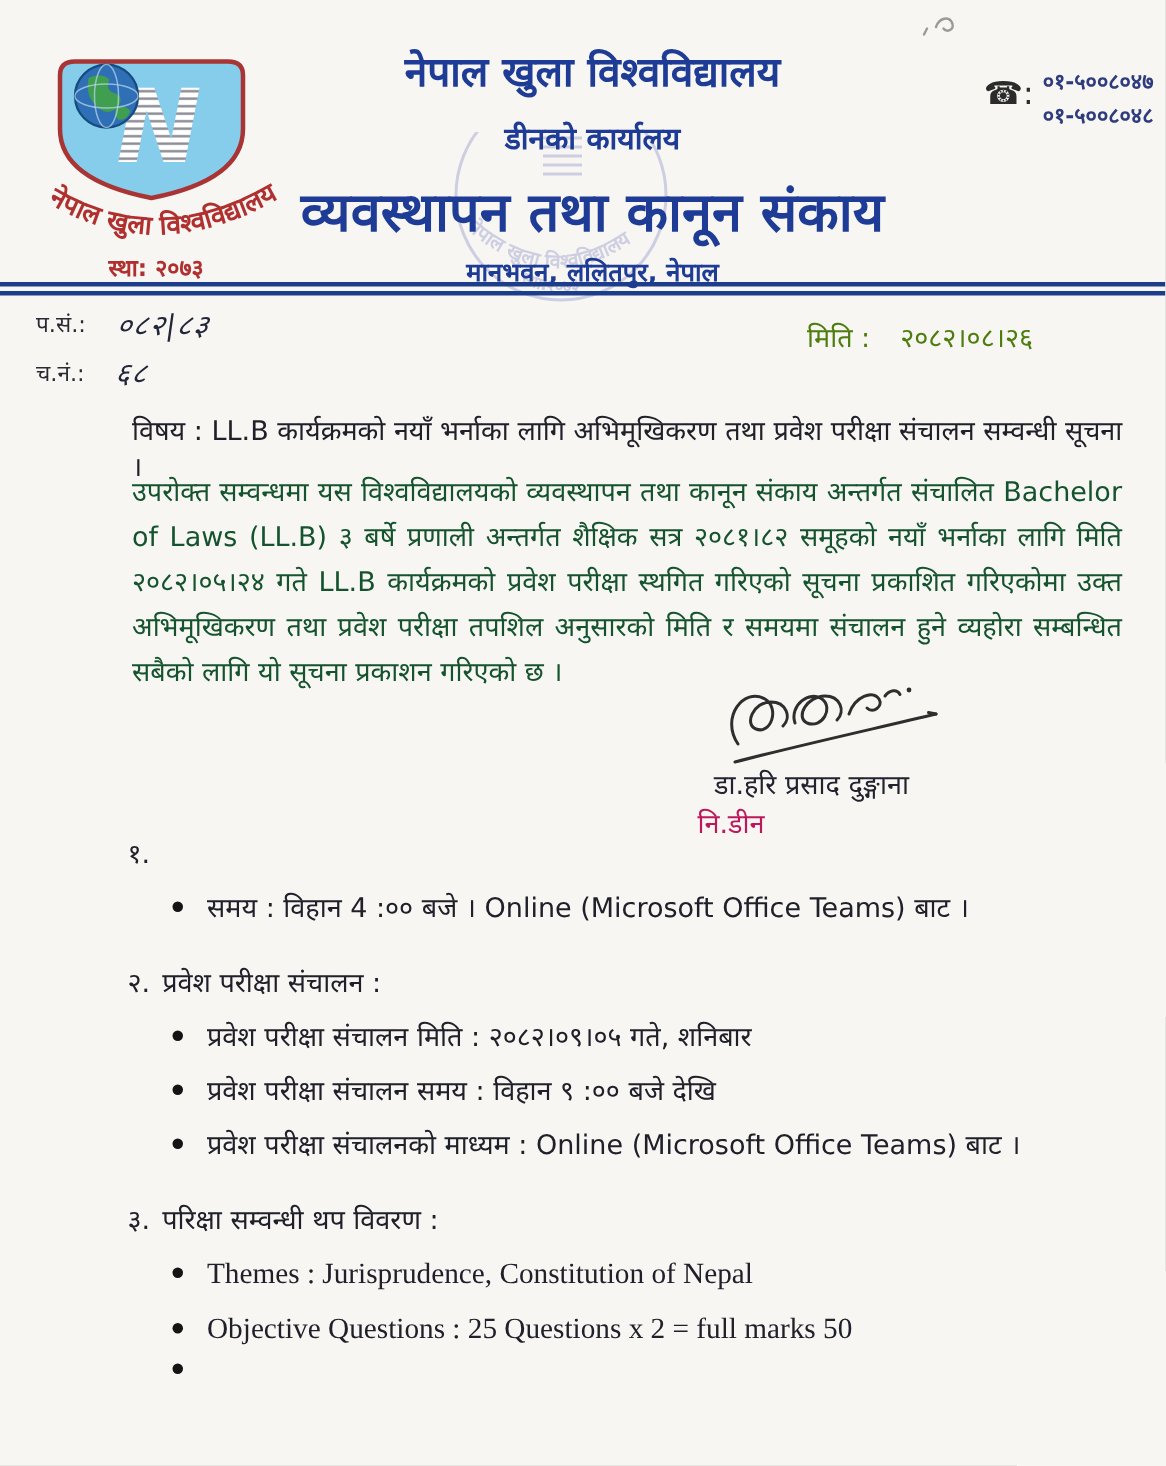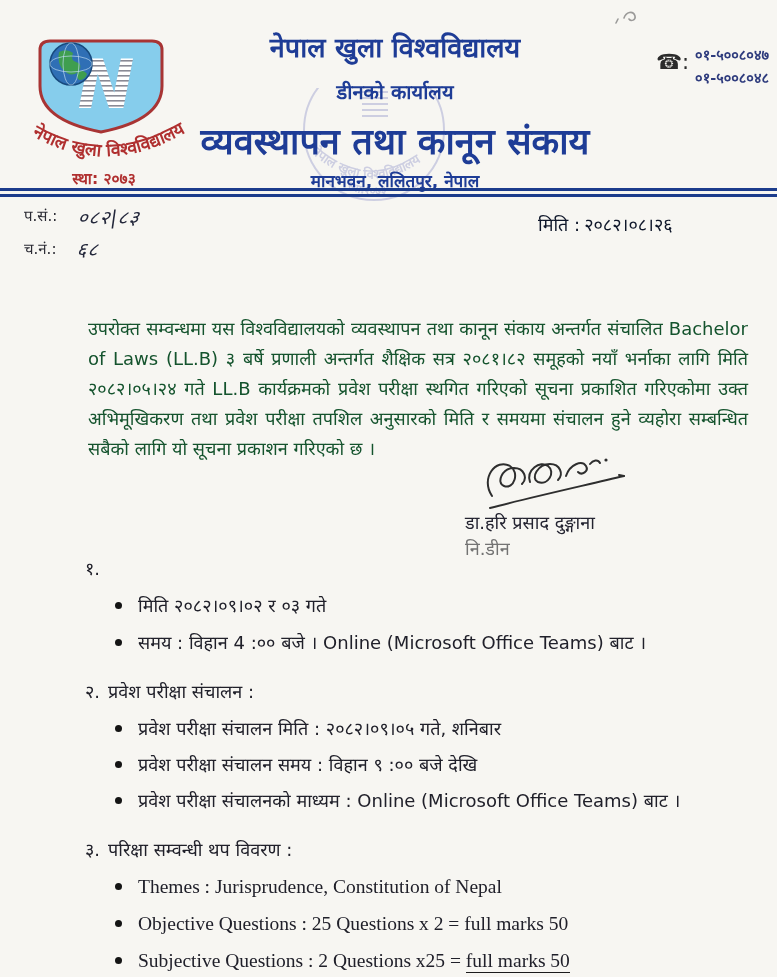--- a/index.html
+++ b/index.html
@@ -37,32 +37,32 @@
   .double-rule::before{ content:""; position:absolute; left:0; top:0; width:100%; height:2.5px; background:#1c3c8c; }
   .double-rule::after { content:""; position:absolute; left:0; top:6px; width:100%; height:3px; background:#1c3c8c; }
 
   
   .meta-left{ position:absolute; left:24px; top:201px; font-size:15px; color:#2a2a33; line-height:1.7; }
   .meta-row{ display:flex; align-items:center; gap:21px; }
   .handwritten{
     font-style:italic; font-size:19px; letter-spacing:1px; color:#22263a;
     transform:skewX(-8deg); display:inline-block; font-weight:500;
   }
-  .date-row{ position:absolute; left:538px; top:212px; font-size:18px; color:#0f172a; display:flex; gap:4px; }
+  .date-row{ position:absolute; left:538px; top:212px; font-size:18px; color:#4d7c0f; display:flex; gap:20px; }
 
   
   .subject{ position:absolute; left:88px; top:274px; width:662px; font-size:18px; color:#20202a; }
   .body-par{
     position:absolute; left:88px; top:314px; width:660px;
     font-size:18px; line-height:30px; text-align:justify; color:#14532d;
   }
 
   .signature-svg{ position:absolute; left:478px; top:452px; }
-  .sig-name { position:absolute; left:465px; top:510px; font-size:18px; color:#232330; }
-  .sig-title{ position:absolute; left:465px; top:536px; font-size:18px; color:#737373; }
+  .sig-name { position:absolute; left:476px; top:510px; font-size:18px; color:#232330; }
+  .sig-title{ position:absolute; left:465px; top:536px; font-size:18px; color:#be185d; }
 
   
   .sections{ position:absolute; left:85px; top:556px; width:672px; font-size:18px; color:#20202a; }
   .sec-heading{ display:flex; gap:8px; margin-bottom:14px; }
   .sec{ margin-bottom:24px; }
   .bullets{ margin:0; padding:0 0 0 30px; list-style:none; }
   .bullets li{ display:flex; align-items:baseline; margin-bottom:12px; line-height:24px; }
   .dot{ flex:0 0 auto; width:7px; height:7px; background:#141414; border-radius:50%; margin-right:16px; position:relative; top:-3px; }
   .latin{ font-family:"Liberation Serif", serif; font-size:19.5px; }
   .sec1 .bullets li{ margin-bottom:13px; }
@@ -153,20 +153,21 @@
       <span>च.नं.:</span>
       <span class="handwritten">६८</span>
     </div>
   </div>
 
   <div class="date-row">
     <span>मिति :</span>
     <span>२०८२।०८।२६</span>
   </div>
 
+  <div class="subject">विषय : LL.B कार्यक्रमको नयाँ भर्नाका लागि अभिमूखिकरण तथा प्रवेश परीक्षा संचालन सम्वन्धी सूचना ।</div>
 
   <div class="body-par">उपरोक्त सम्वन्धमा यस विश्वविद्यालयको व्यवस्थापन तथा कानून संकाय अन्तर्गत संचालित Bachelor of Laws (LL.B) ३ बर्षे प्रणाली अन्तर्गत शैक्षिक सत्र २०८१।८२ समूहको नयाँ भर्नाका लागि मिति २०८२।०५।२४ गते LL.B कार्यक्रमको प्रवेश परीक्षा स्थगित गरिएको सूचना प्रकाशित गरिएकोमा उक्त अभिमूखिकरण तथा प्रवेश परीक्षा तपशिल अनुसारको मिति र समयमा संचालन हुने व्यहोरा सम्बन्धित सबैको लागि यो सूचना प्रकाशन गरिएको छ ।</div>
 
   <svg class="signature-svg" width="160" height="62" viewBox="0 0 160 62" aria-hidden="true">
     <g fill="none" stroke="#2e2e2e" stroke-width="2" stroke-linecap="round">
       <path d="M14,44 C2,26 18,6 32,14 C42,20 36,38 26,34 C18,31 24,16 36,16 C46,16 50,26 44,32"></path>
       <path d="M52,30 C48,18 62,8 70,14 C78,20 70,34 60,30 C52,26 60,12 72,12 C82,12 86,22 80,28"></path>
       <path d="M88,24 C92,12 104,8 108,14 C111,19 104,24 100,20"></path>
       <path d="M112,12 c3,-4 8,-5 10,-1"></path>
       <circle cx="128" cy="8" r="1.6" fill="#2e2e2e" stroke="none"></circle>
@@ -179,24 +180,20 @@
 
   <div class="sections">
 
     <div class="sec sec1">
       <div class="sec-heading">
         <span>१.</span>
       </div>
       <ul class="bullets">
         <li>
           <span class="dot"></span>
-          <span>मिति २०८२।०९।०२ र ०३ गते</span>
-        </li>
-        <li>
-          <span class="dot"></span>
           <span>समय : विहान 4 :०० बजे । Online (Microsoft Office Teams) बाट ।</span>
         </li>
       </ul>
     </div>
 
     <div class="sec sec2">
       <div class="sec-heading">
         <span>२.</span>
         <span>प्रवेश परीक्षा संचालन :</span>
       </div>
@@ -225,20 +222,19 @@
         <li>
           <span class="dot"></span>
           <span class="latin">Themes : Jurisprudence, Constitution of Nepal</span>
         </li>
         <li>
           <span class="dot"></span>
           <span class="latin">Objective Questions : 25 Questions x 2 = full marks 50</span>
         </li>
         <li>
           <span class="dot"></span>
-          <span class="latin"><span>Subjective Questions : 2 Questions x25 = </span><span class="underlined">full marks 50</span></span>
         </li>
       </ul>
 
     </div>
 
   </div>
 </div>
 
 </body></html>

